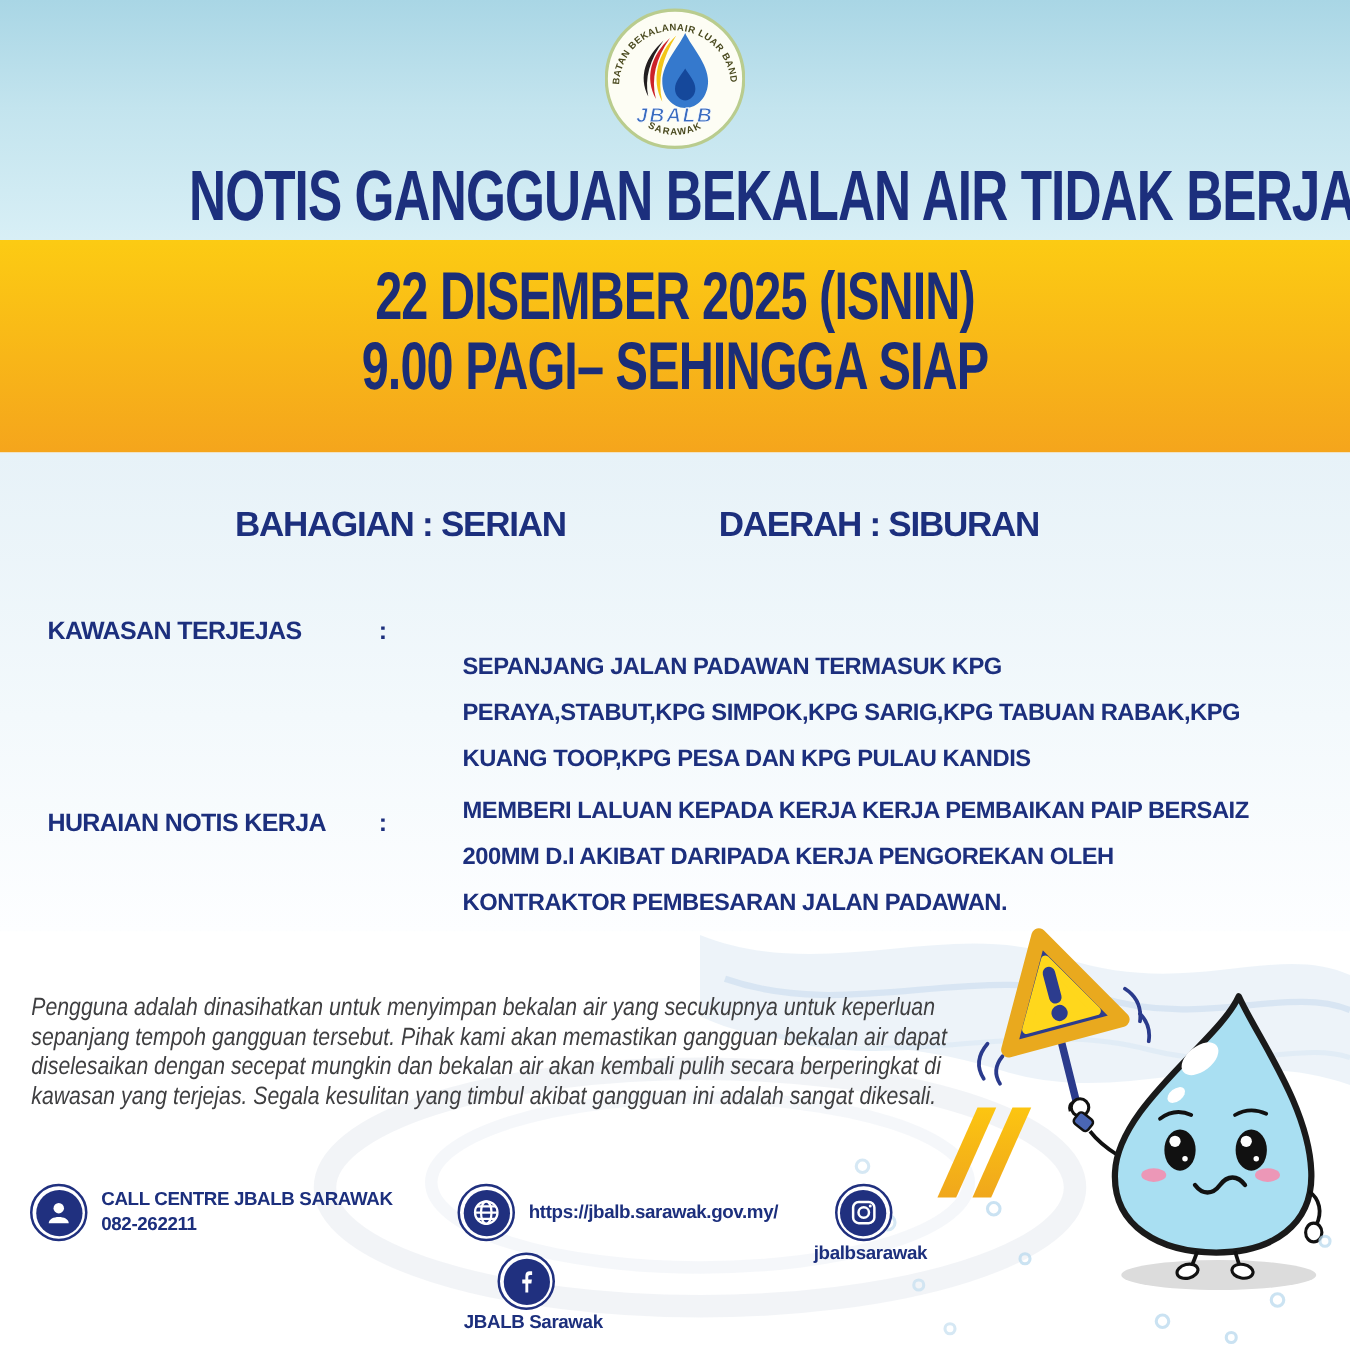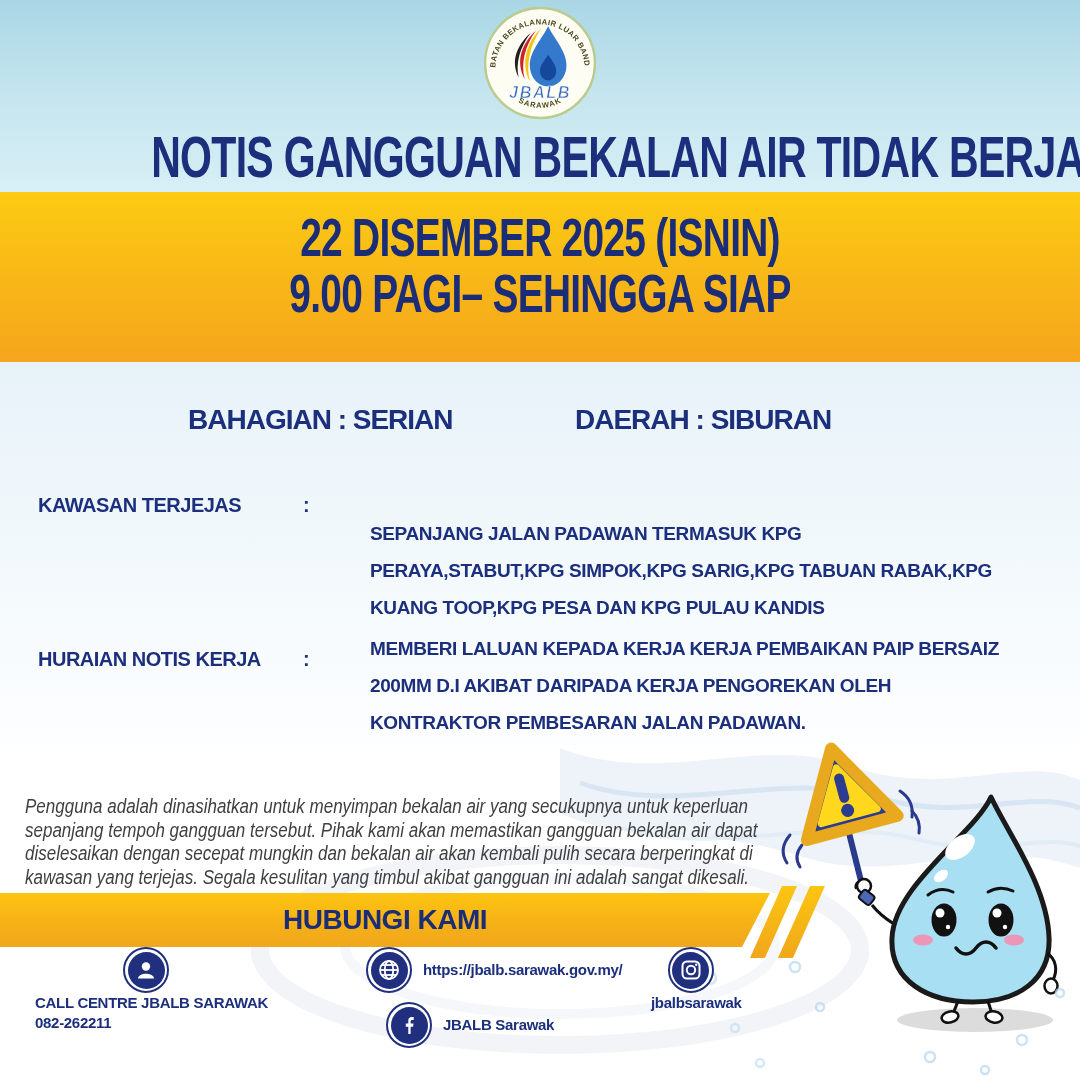--- a/index.html
+++ b/index.html
@@ -92,24 +92,24 @@
     box-sizing:border-box; flex:0 0 auto;
   }
   .contact-icon .inner{
     width:37px; height:37px; border-radius:50%; background:#20307f;
     display:flex; align-items:center; justify-content:center;
   }
   .contact-text{
     margin-left:11px; font-size:15px; font-weight:700; color:#1c2f7d;
     letter-spacing:-0.3px; line-height:20px; white-space:nowrap;
   }
-  .ci-call{ left:24px; top:947px;flex-direction:column; }
+  .ci-call{ left:24px; top:947px; }
   .ci-web{ left:366px; top:947px; }
   .ci-insta{ left:640px; top:947px;flex-direction:column; }
-  .ci-fb{ left:386px; top:1002px; }
+  .ci-fb{ left:360px; top:1002px;flex-direction:column; }
   
   .mascot-svg{ position:absolute; left:760px; top:735px; width:320px; height:345px; }
 </style>
 </head>
 <body>
 
 <div class="poster">
 
   <div class="header-bg">
     <svg class="logo-svg" viewBox="0 0 110 112">
@@ -178,23 +178,20 @@
     </g>
   </svg>
 
   <div class="advisory">
     <div>Pengguna adalah dinasihatkan untuk menyimpan bekalan air yang secukupnya untuk keperluan</div>
     <div>sepanjang tempoh gangguan tersebut. Pihak kami akan memastikan gangguan bekalan air dapat</div>
     <div>diselesaikan dengan secepat mungkin dan bekalan air akan kembali pulih secara berperingkat di</div>
     <div>kawasan yang terjejas. Segala kesulitan yang timbul akibat gangguan ini adalah sangat dikesali.</div>
   </div>
 
-  <div class="contact-banner">
-    <span class="contact-heading">HUBUNGI KAMI</span>
-  </div>
   <div class="stripe s1"></div>
   <div class="stripe s2"></div>
 
   <div class="contact-item ci-call">
     <div class="contact-icon">
       <div class="inner">
         <svg width="24" height="24" viewBox="0 0 24 24">
           <circle cx="12" cy="8.5" r="4.2" fill="#ffffff"></circle>
           <path d="M4,20.5 C4,14 20,14 20,20.5 Z" fill="#ffffff"></path>
         </svg>

